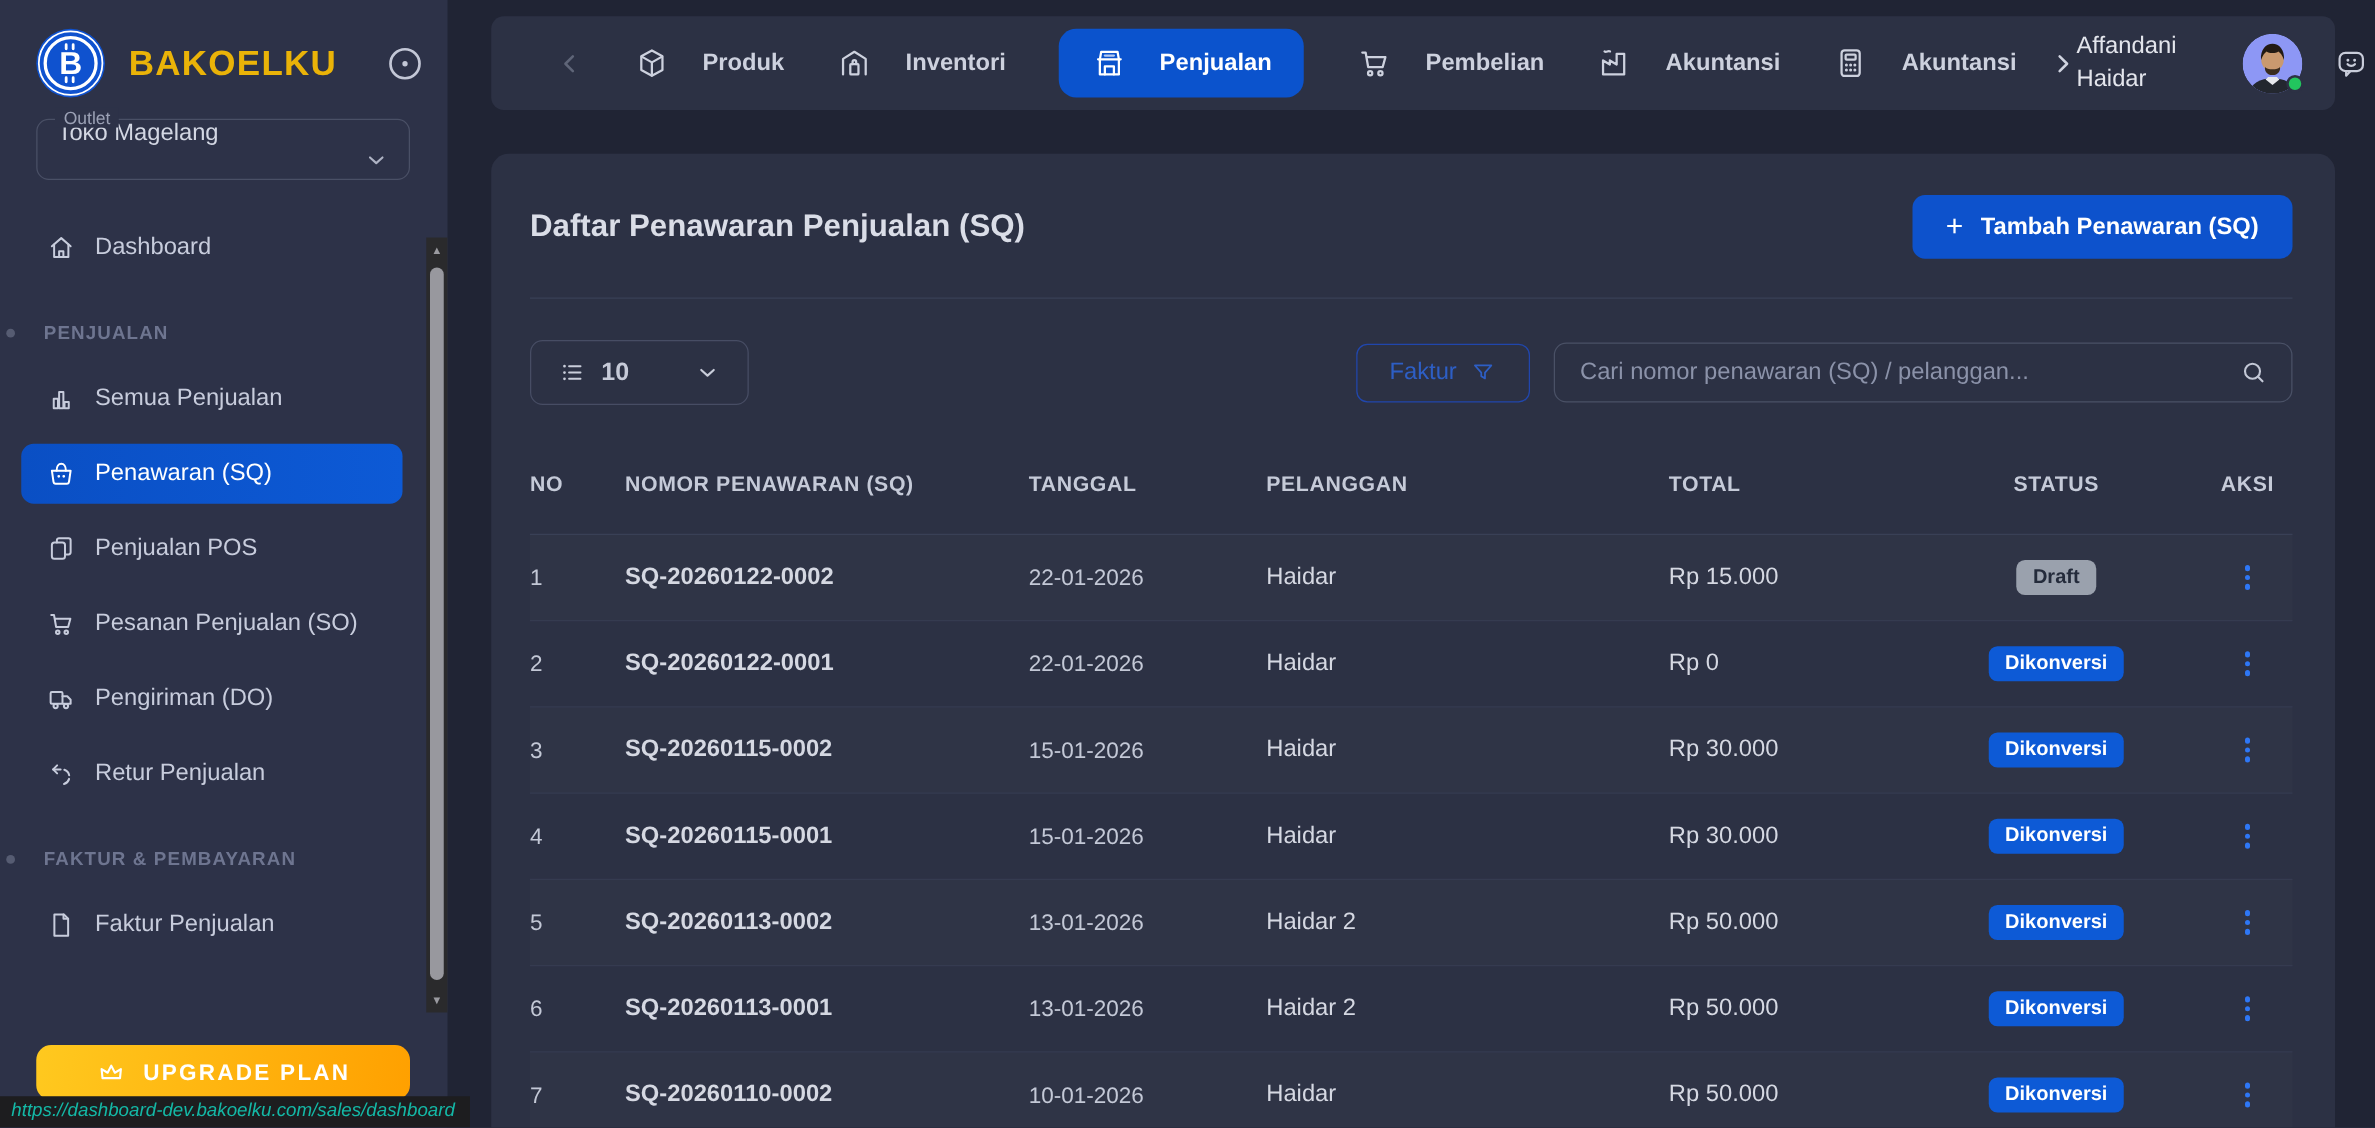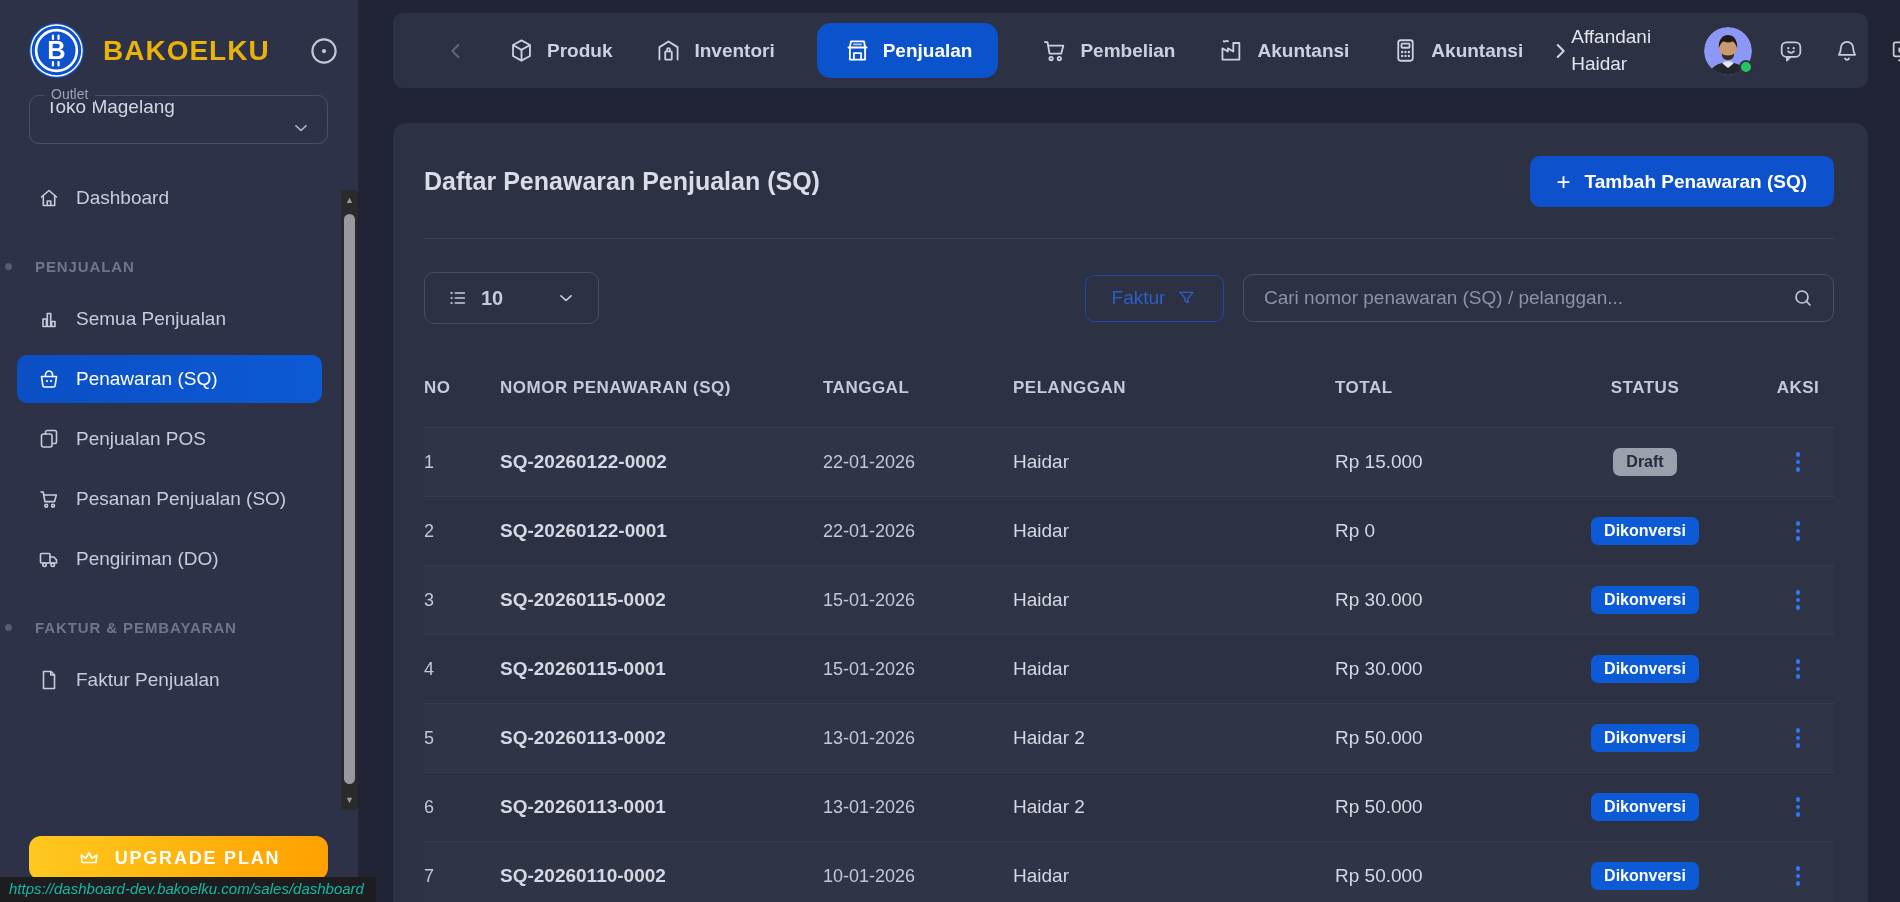--- a/index.html
+++ b/index.html
@@ -88,21 +88,21 @@
 
   .topnav {
     height:75px; background:#2c3144; border-radius:10px;
     display:flex; align-items:center; padding:0 30px 0 52px;
   }
   .nav-chev { width:22px; height:22px; cursor:pointer; flex:0 0 auto; }
   .nav-chev.left { color:#5f6578; }
   .nav-chev.right { color:#d0d4e0; margin-left:26px; }
   .nav-items { display:flex; align-items:center; gap:42px; margin-left:40px; }
   .nitem {
-    display:flex; align-items:center; gap:11px; color:#cdd1de;
+    display:flex; align-items:center; gap:26px; color:#cdd1de;
     font-size:19px; font-weight:600; cursor:pointer; white-space:nowrap;
   }
   .nitem svg { width:29px; height:29px; }
   .nitem.active {
     background:#0b53cd; color:#ffffff; border-radius:14px; padding:13px 26px;
   }
   .user-cluster { margin-left:auto; display:flex; align-items:center; gap:25px; }
   .user-name { width:108px; font-size:19px; line-height:1.38; color:#e3e5ec; }
   .avatar-wrap { position:relative; width:48px; height:48px; cursor:pointer; }
   .avatar-wrap svg { width:48px; height:48px; border-radius:50%; }
@@ -294,20 +294,29 @@
             <svg viewBox="0 0 24 24" fill="none" stroke="currentColor" stroke-width="1.6" stroke-linecap="round" stroke-linejoin="round">
               <rect x="3.5" y="6.5" width="9.5" height="9.5" rx="1"></rect>
               <path d="M13 10h3.8l2.7 2.8V16H13"></path>
               <circle cx="7.5" cy="17.8" r="1.7"></circle>
               <circle cx="15.8" cy="17.8" r="1.7"></circle>
             </svg>
           </span>
         <span class="mlabel">Pengiriman (DO)</span>
       </div>
 
+      <div class="mitem">
+        <span class="micon">
+            <svg viewBox="0 0 24 24" fill="none" stroke="currentColor" stroke-width="1.6" stroke-linecap="round" stroke-linejoin="round">
+              <path d="M8.7 5.3 5.5 8.5l3.2 3.2"></path>
+              <path d="M5.5 8.5h7a6 6 0 0 1 6 6 6 6 0 0 1-6 6h-1" stroke-dasharray="6 3"></path>
+            </svg>
+          </span>
+        <span class="mlabel">Retur Penjualan</span>
+      </div>
 
       <div class="msection">
         <span class="secdot"></span>
         <span>FAKTUR &amp; PEMBAYARAN</span>
       </div>
 
       <div class="mitem">
         <span class="micon">
             <svg viewBox="0 0 24 24" fill="none" stroke="currentColor" stroke-width="1.6" stroke-linecap="round" stroke-linejoin="round">
               <path d="M6.5 3.5h7.6l3.4 3.5v13.5H6.5z"></path>

